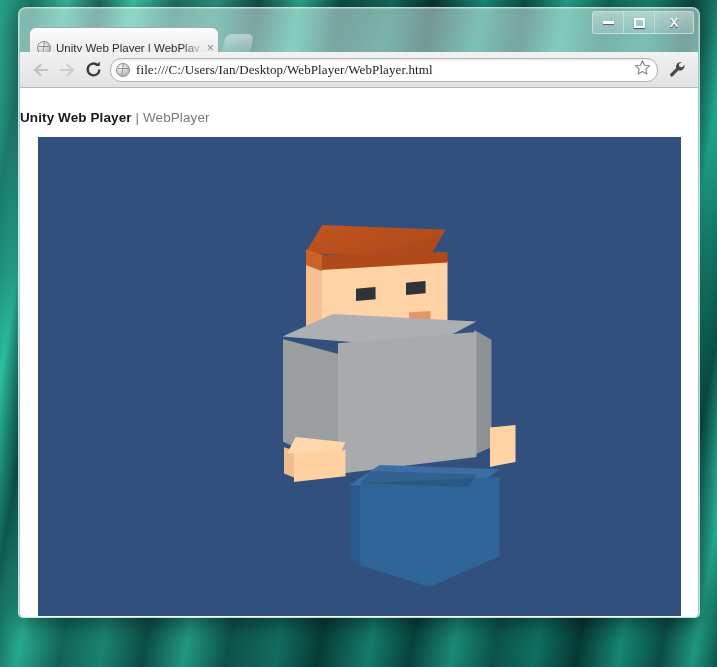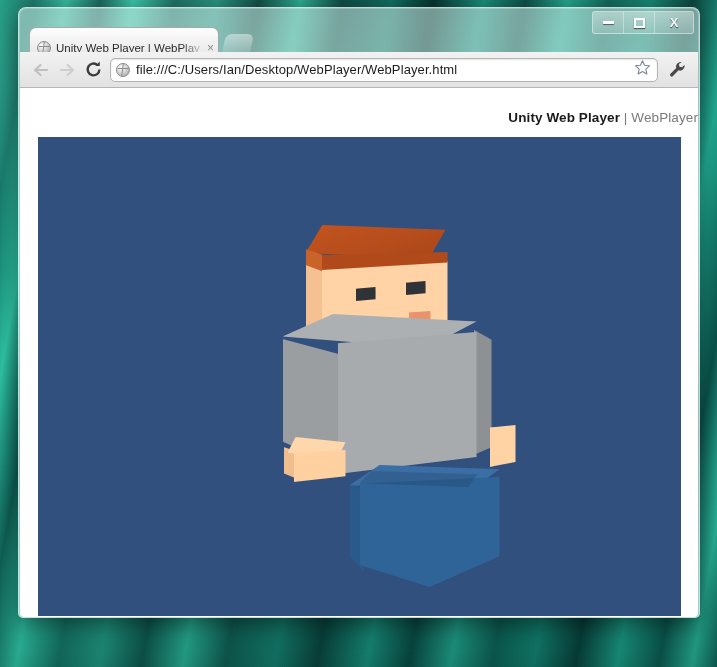--- a/index.html
+++ b/index.html
@@ -193,26 +193,27 @@
     flex: 0 0 auto;
   }
   .arrow-svg { display:block; }
 
   #omnibox {
     flex: 1;
     height: 24px;
     margin: 0 6px 0 4px;
     background: #ffffff;
     border: 1px solid #b3b3b3;
-    border-radius: 5px;
+    border-radius: 11px;
     display: flex;
     align-items: center;
     padding: 0 4px 0 5px;
     box-sizing: border-box;
     box-shadow: inset 0 1px 2px rgba(0,0,0,0.10);
+    font-family: Liberation Serif, serif;
   }
   #url-text {
     flex: 1;
     font-size: 13px;
     color: #1c1c1c;
     margin-left: 6px;
     white-space: nowrap;
     overflow: hidden;
     letter-spacing: 0.1px;
   }
@@ -229,21 +230,21 @@
     left: 1px;
     top: 80px;
     width: calc(100% - 2px);
     height: 529px;
     background: #ffffff;
     border-radius: 0 0 4px 4px;
     overflow: hidden;
   }
 
   #page-title {
-    text-align: right;
+    text-align: left;
     margin-top: 22px;
     font-size: 13.5px;
     color: #7a7a7a;
     letter-spacing: 0.1px;
   }
   #page-title b { color: #1a1a1a; }
 
   
   #unity-wrap {
     margin: 12px auto 0;

